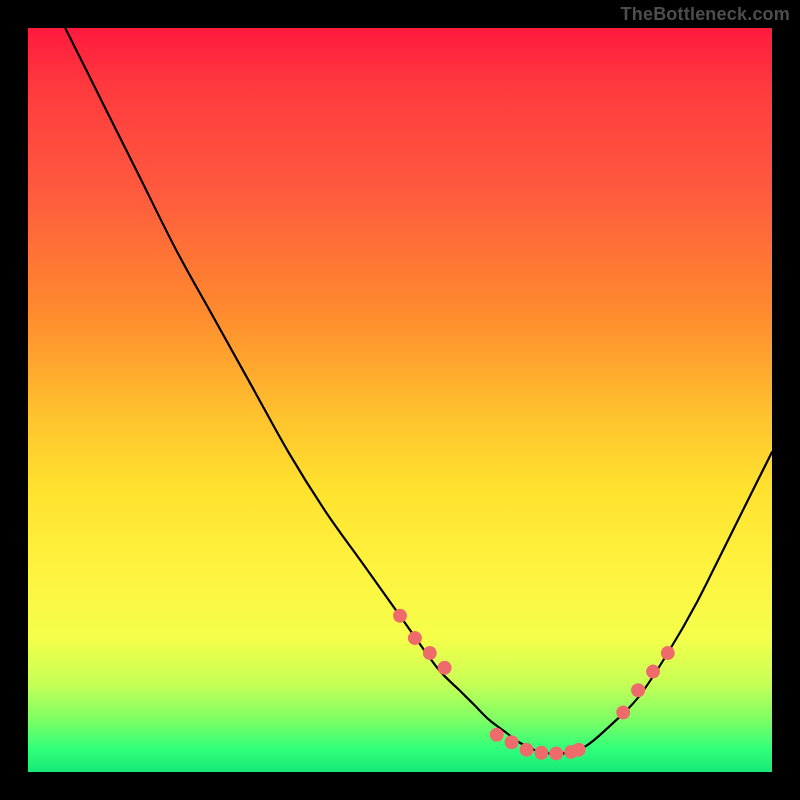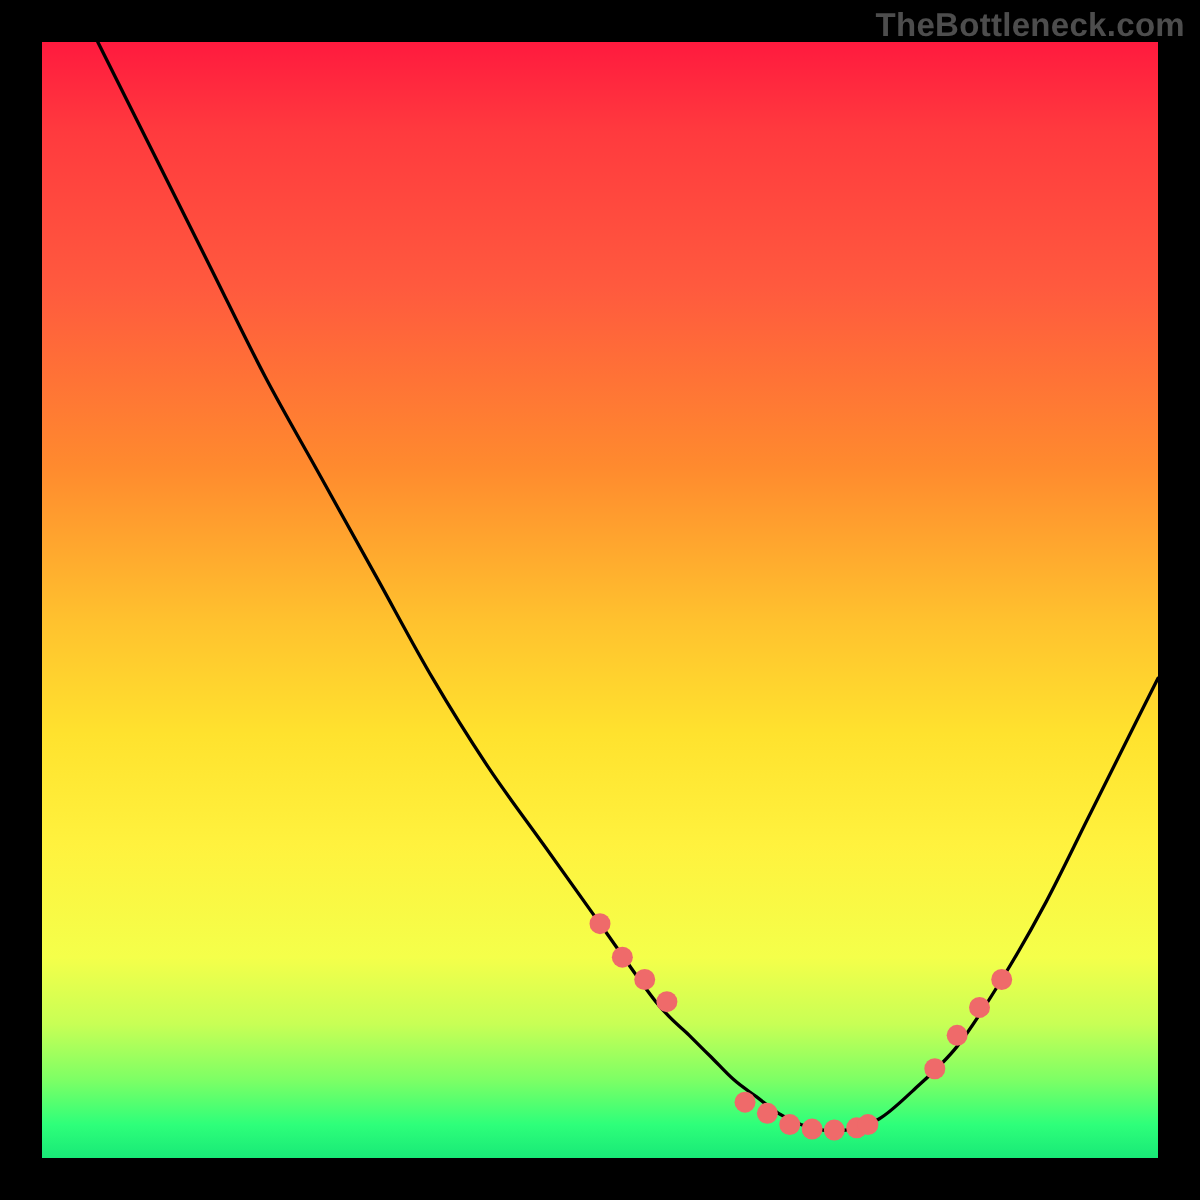--- a/index.html
+++ b/index.html
@@ -15,21 +15,21 @@
     position: relative;
     width: 800px;
     height: 800px;
     background: #000;
   }
   .watermark {
     position: absolute;
     top: 4px;
     right: 10px;
     color: #4d4d4d;
-    font-size: 22px;
+    font-size: 18px;
     font-weight: 600;
     letter-spacing: 0.2px;
     z-index: 10;
   }
   .plot-area {
     position: absolute;
     left: 28px;
     top: 28px;
     width: 744px;
     height: 744px;

